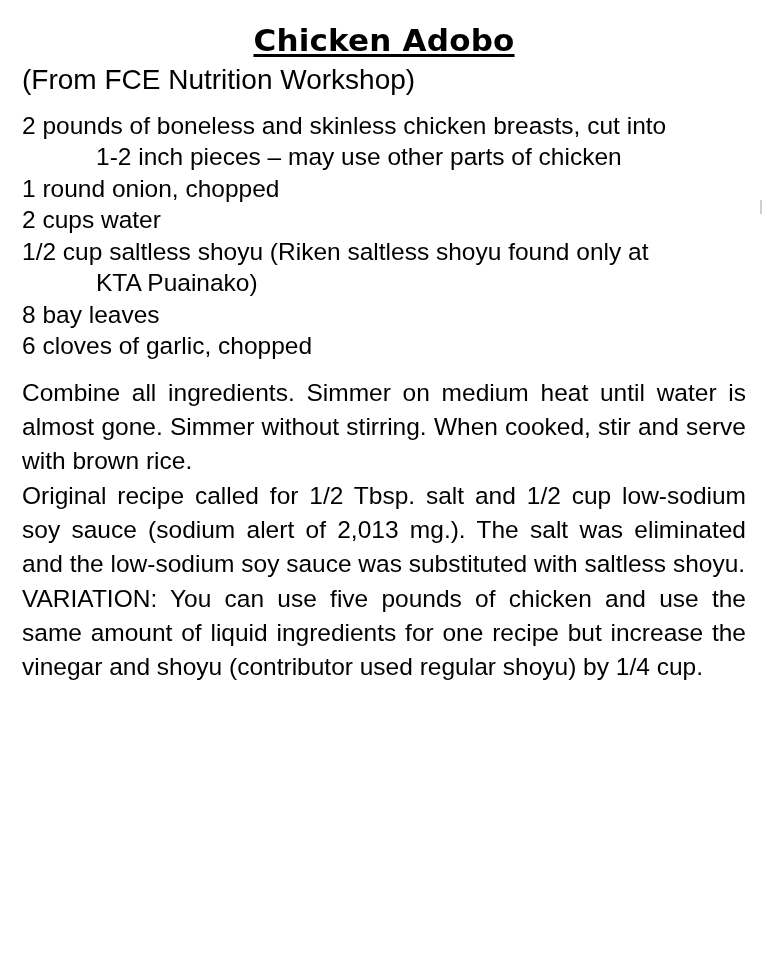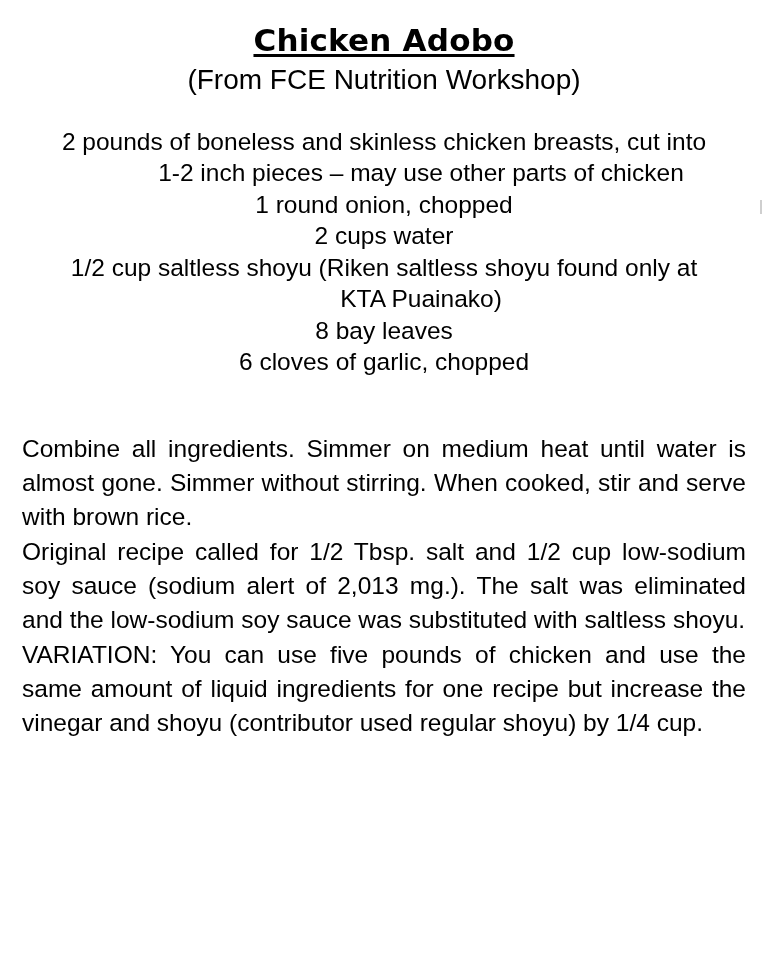--- a/index.html
+++ b/index.html
@@ -25,48 +25,47 @@
     text-align: center;
     font-weight: bold;
     font-size: 31px;
     letter-spacing: 0.2px;
     text-decoration: underline;
     text-underline-offset: 3px;
     margin: 4px 0 2px 0;
     font-family: "DejaVu Sans", sans-serif;
   }
   .subtitle {
-    text-align: center;
+    text-align: left;
     font-size: 28px;
     margin: 6px 0 0 0;
     font-family: "Liberation Sans", sans-serif;
   }
   .ingredients {
-    margin-top: 30px;
+    margin-top: 14px;
     font-family: "Liberation Sans", sans-serif;
     font-size: 24.5px;
     line-height: 1.285;
-    text-align: center;
   }
   .ing-line {
     white-space: pre-wrap;
   }
   .ing-cont {
     padding-left: 74px;
     white-space: pre-wrap;
   }
   .body-block {
     font-family: "Liberation Sans", sans-serif;
     font-size: 24.5px;
     line-height: 1.4;
     text-align: justify;
     text-justify: inter-word;
   }
   .body-block.first {
-    margin-top: 54px;
+    margin-top: 14px;
   }
   .body-block p {
     margin: 0;
   }
   .edge-mark {
     position: absolute;
     right: 6px;
     top: 200px;
     width: 2px;
     height: 14px;

